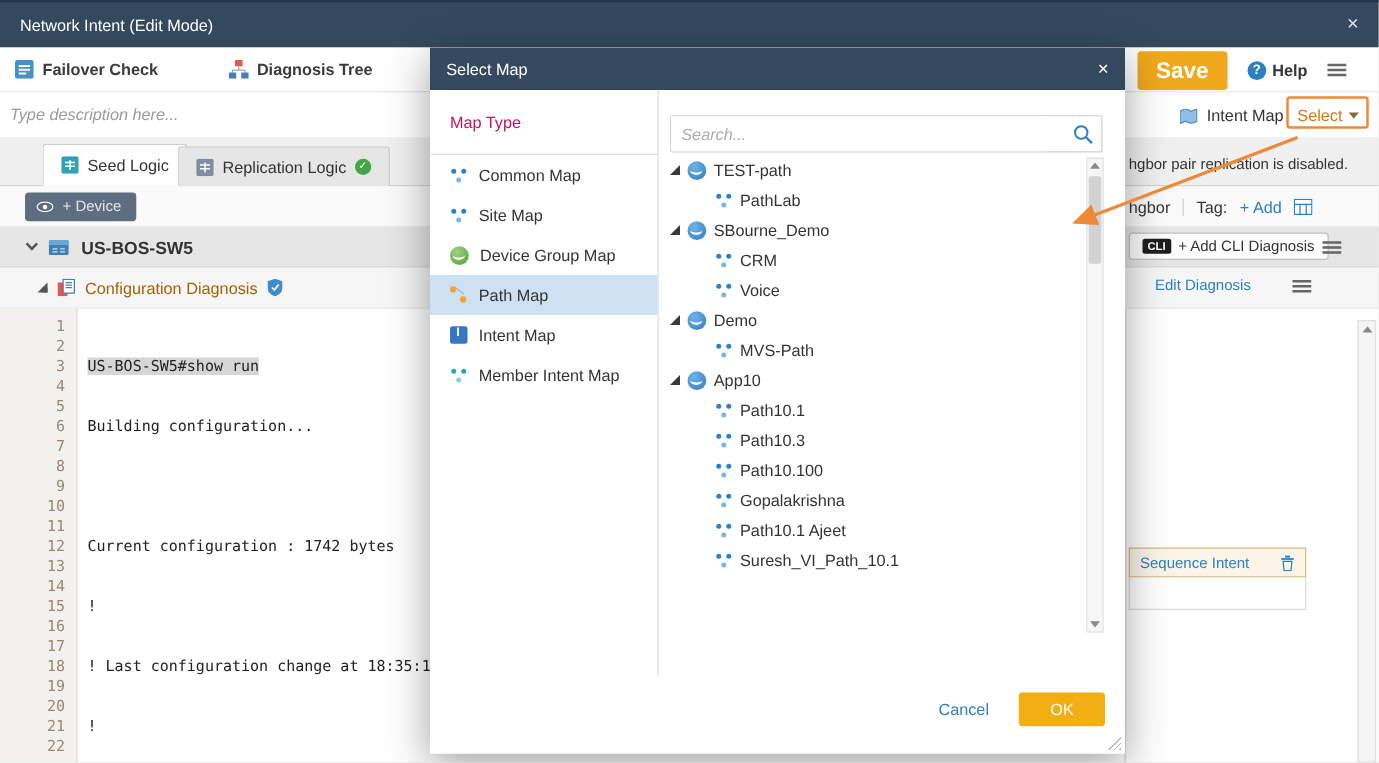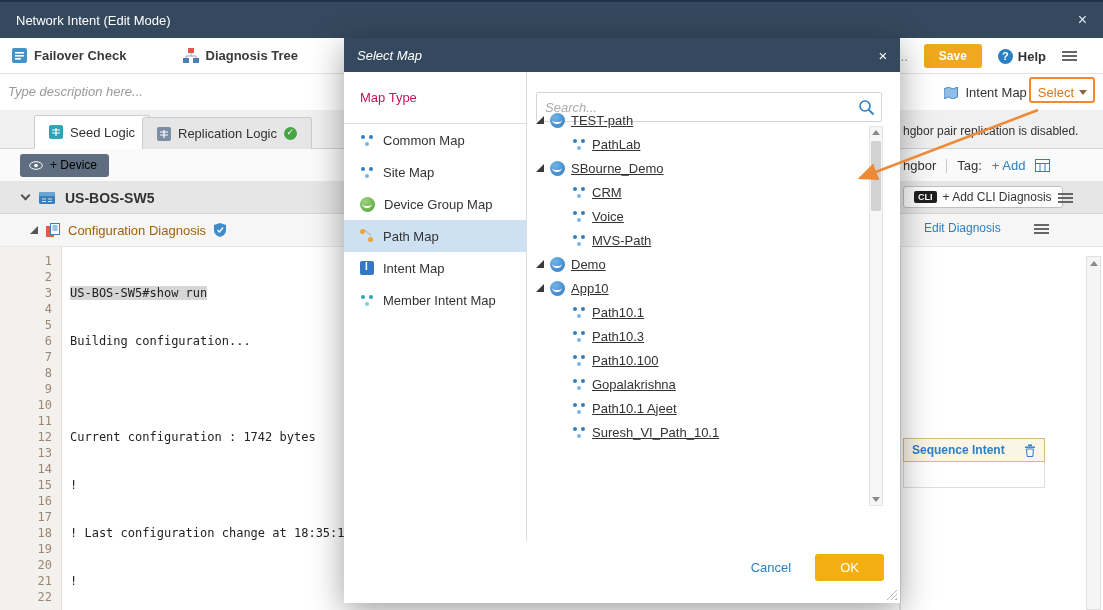--- a/index.html
+++ b/index.html
@@ -10,21 +10,21 @@
   .titlebar { position:absolute; top:0; left:0; right:0; height:38px; background:#35495e;
     border-top:2px solid #22344a; color:#fff; display:flex; align-items:center; padding:0 16px; font-size:13px; }
   .titlebar .close { margin-left:auto; font-size:16px; color:#dfe7ee; cursor:pointer; }
 
   
   .toolbar { position:absolute; top:38px; left:0; right:0; height:36px; background:#fff;
     border-bottom:1px solid #e4e4e4; display:flex; align-items:center; padding:0 12px; }
   .tool-item { display:flex; align-items:center; gap:7px; font-size:13px; font-weight:bold; color:#3a3a3a; margin-right:56px; cursor:pointer; }
   .toolbar-right { position:absolute; right:26px; top:0; height:36px; display:flex; align-items:center; gap:16px; }
   .trunc-text { color:#8a8a8a; font-size:13px; }
-  .btn-save { background:#f0a81c; color:#fff; font-weight:bold; font-size:12px; padding:5px 15px; border-radius:3px; cursor:pointer; }
+  .btn-save { background:#f0a81c; color:#fff; font-weight:bold; font-size:18px; padding:5px 15px; border-radius:3px; cursor:pointer; }
   .help { display:flex; align-items:center; gap:5px; font-size:13px; font-weight:bold; cursor:pointer; }
   .help-q { width:15px; height:15px; border-radius:50%; background:#2b7fc3; color:#fff; font-size:11px; font-weight:bold;
     display:inline-flex; align-items:center; justify-content:center; }
   .burger { position:relative; width:15px; height:12px; cursor:pointer; }
   .burger::before { content:""; position:absolute; left:0; top:1px; width:15px; height:2px; background:#666;
     box-shadow:0 4px 0 #666, 0 8px 0 #666; }
 
   
   .desc-row { position:absolute; top:74px; left:0; right:0; height:36px; background:#fff; }
   .desc-input { border:none; outline:none; background:transparent; font-style:italic; color:#9a9a9a;
@@ -44,21 +44,21 @@
     font-size:13px; color:#333; border:1px solid #cdcdcd; border-bottom:none; border-radius:3px 3px 0 0; background:#e6e6e6; cursor:pointer; }
   .tab.active { background:#fff; height:34px; border-bottom:1px solid #fff; }
   .tab-seed { left:34px; }
   .tab-repl { left:142px; }
   .check-badge { width:13px; height:13px; border-radius:50%; background:#46a546; position:relative; }
   .check-badge::after { content:"✓"; position:absolute; left:2.5px; top:0px; color:#fff; font-size:9px; }
   .replication-note { position:absolute; top:124px; left:903px; font-size:12px; color:#333; z-index:10; }
 
   
   .device-row { position:absolute; top:149px; left:0; right:0; height:33px; background:#fafafa; border-bottom:1px solid #e6e6e6; }
-  .btn-device { position:absolute; left:20px; top:5px; background:#5e6e80; color:#000000; font-size:12px;
+  .btn-device { position:absolute; left:20px; top:5px; background:#5e6e80; color:#e5e5e5; font-size:12px;
     border-radius:3px; padding:4px 12px 5px 9px; display:flex; align-items:center; gap:7px; cursor:pointer; }
   .manager-frag-row { position:absolute; left:903px; top:158px; display:flex; align-items:center; gap:10px; font-size:13px; z-index:10; }
   .vdiv { width:1px; height:14px; background:#ccc; }
   .link-blue { color:#2b7fc3; cursor:pointer; }
 
   
   .device-header { position:absolute; top:182px; left:0; right:0; height:32px; background:#e6e6e6;
     border-bottom:1px solid #d6d6d6; display:flex; align-items:center; padding-left:22px; gap:10px; }
   .chev-open { width:7px; height:7px; border-right:2px solid #555; border-bottom:2px solid #555; transform:rotate(45deg); margin-top:-4px; cursor:pointer; }
   .device-name { font-size:14px; font-weight:bold; color:#333; }
@@ -80,45 +80,45 @@
     font-family:"DejaVu Sans Mono",monospace; font-size:12px; line-height:16px; }
   .gutter { width:62px; background:#f3f1ed; border-right:1px solid #dfdcd6; color:#9c8672;
     text-align:right; padding:6px 9px 0 0; }
   .gutter div { height:16px; }
   .code { flex:1; padding:6px 0 0 8px; color:#222; white-space:pre; }
   .code .cline { height:16px; }
   .sel-gray { background:#d6d6d6; }
 
   
   .right-panel { position:absolute; left:900px; top:247px; right:0; bottom:0; background:#fff; border-left:1px solid #e2e2e2; }
-  .seq-panel { position:absolute; left:903px; top:438px; width:142px; z-index:10; font-size:12px;font-weight:bold; }
+  .seq-panel { position:absolute; left:903px; top:438px; width:142px; z-index:10; font-size:12px; }
   .seq-header { border:1px solid #d8b97f; background:#fbf5e8; display:flex; align-items:center;
     justify-content:space-between; padding:4px 8px; color:#2b7fc3; cursor:pointer; }
   .seq-body { border:1px solid #ddd; border-top:none; height:26px; background:#fff; }
   .main-scroll { position:absolute; left:1086px; top:256px; width:15px; bottom:0; background:#f5f5f5; border:1px solid #e0e0e0; z-index:10; }
   .sb-up { width:0; height:0; border-left:4px solid transparent; border-right:4px solid transparent;
     border-bottom:5px solid #8a8a8a; margin:4px auto 0 auto; }
 
   
   .modal { position:absolute; left:344px; top:38px; width:556px; height:565px; background:#fff; z-index:50;
     box-shadow:0 8px 32px rgba(0,0,0,.38); font-size:13px; }
-  .modal-header { height:34px; background:#35495e; color:#fff; display:flex; align-items:center; padding:0 13px;font-style:italic; }
+  .modal-header { height:34px; background:#35495e; color:#fff; display:flex; align-items:center; padding:0 13px; }
   .modal-header .close { margin-left:auto; font-size:15px; cursor:pointer; }
   .modal-body { position:absolute; top:34px; left:0; right:0; bottom:0; }
   .map-type-col { position:absolute; left:0; top:0; width:183px; bottom:62px; border-right:1px solid #ddd; }
   .map-type-header { height:52px; display:flex; align-items:center; padding-left:16px; border-bottom:1px solid #ddd; color:#be185d; }
   .map-type-item { height:32px; display:flex; align-items:center; gap:9px; padding-left:16px; color:#333; cursor:pointer; }
   .map-type-item.selected { background:#cde1f3; }
 
   .search-wrap { position:absolute; left:192px; top:20px; width:346px; height:30px; border:1px solid #d4d4d4; border-radius:2px; background:#fff; }
   .search-input { border:none; outline:none; width:300px; height:28px; padding:0 8px; font-size:13px; font-family:"Liberation Sans",sans-serif; }
   .search-input::placeholder { color:#ababab; font-style:italic; }
   .search-icon { position:absolute; right:6px; top:6px; cursor:pointer; }
 
-  .tree { position:absolute; left:188px; top:36px; width:334px; height:382px; overflow:hidden;text-decoration:underline; }
+  .tree { position:absolute; left:188px; top:52px; width:334px; height:382px; overflow:hidden; }
   .tree-row { height:24px; display:flex; align-items:center; gap:6px; font-size:13px; color:#333; cursor:pointer; }
   .tree-row.leaf { padding-left:40px; }
   .tree-row.group { padding-left:4px; }
   .tri { width:0; height:0; border:4px solid transparent; border-bottom-color:#3a3a3a; border-right-color:#3a3a3a; flex:0 0 auto; }
 
   
   .gicon { position:relative; width:15px; height:15px; border-radius:50%;
     background:radial-gradient(circle at 35% 30%, #6fb4e8, #2f7ac0); flex:0 0 auto; }
   .gicon::after { content:""; position:absolute; left:2px; top:3px; width:10px; height:6px;
     border-bottom:2px solid #fff; border-radius:50%; }
@@ -426,28 +426,28 @@
           <span>SBourne_Demo</span>
         </div>
       <div class="tree-row leaf">
           <span class="licon"></span>
           <span>CRM</span>
         </div>
       <div class="tree-row leaf">
           <span class="licon"></span>
           <span>Voice</span>
         </div>
-      <div class="tree-row leaf">
-          <span class="licon"></span>
-          <span>MVS-Path</span>
-        </div>
       <div class="tree-row group">
           <span class="tri"></span>
           <span class="gicon"></span>
           <span>Demo</span>
+        </div>
+      <div class="tree-row leaf">
+          <span class="licon"></span>
+          <span>MVS-Path</span>
         </div>
       <div class="tree-row group">
           <span class="tri"></span>
           <span class="gicon"></span>
           <span>App10</span>
         </div>
       <div class="tree-row leaf">
           <span class="licon"></span>
           <span>Path10.1</span>
         </div>

